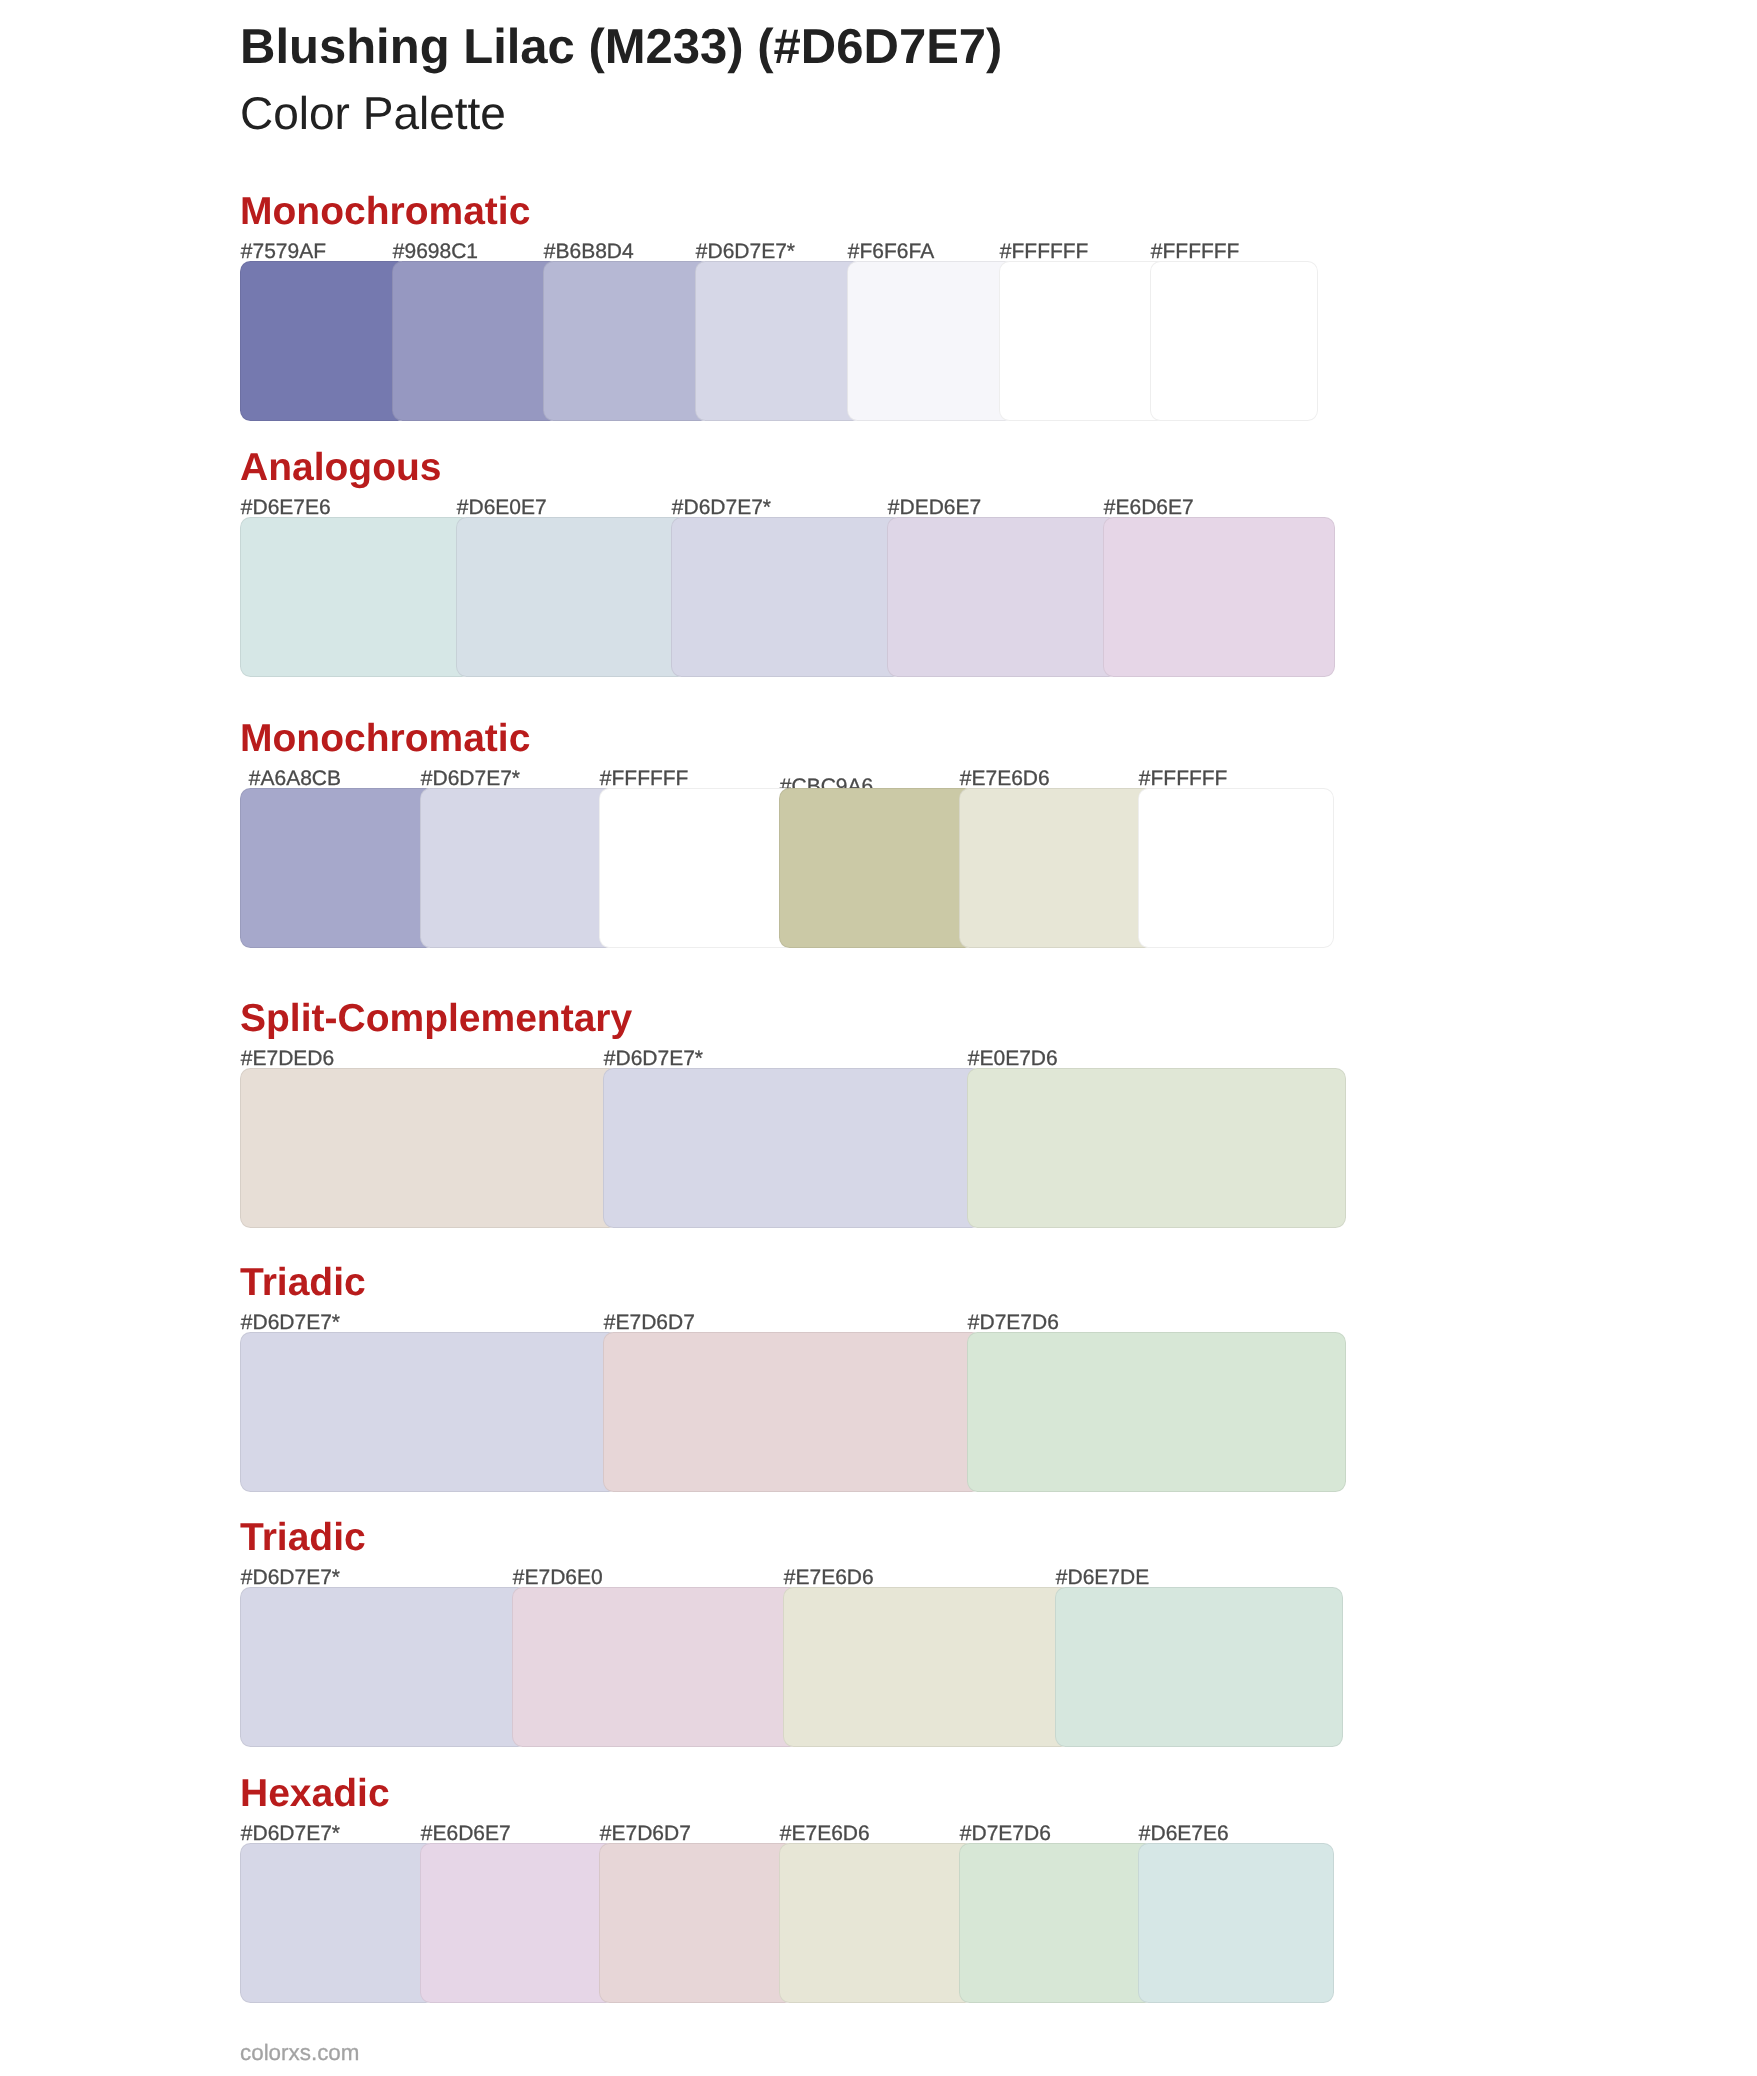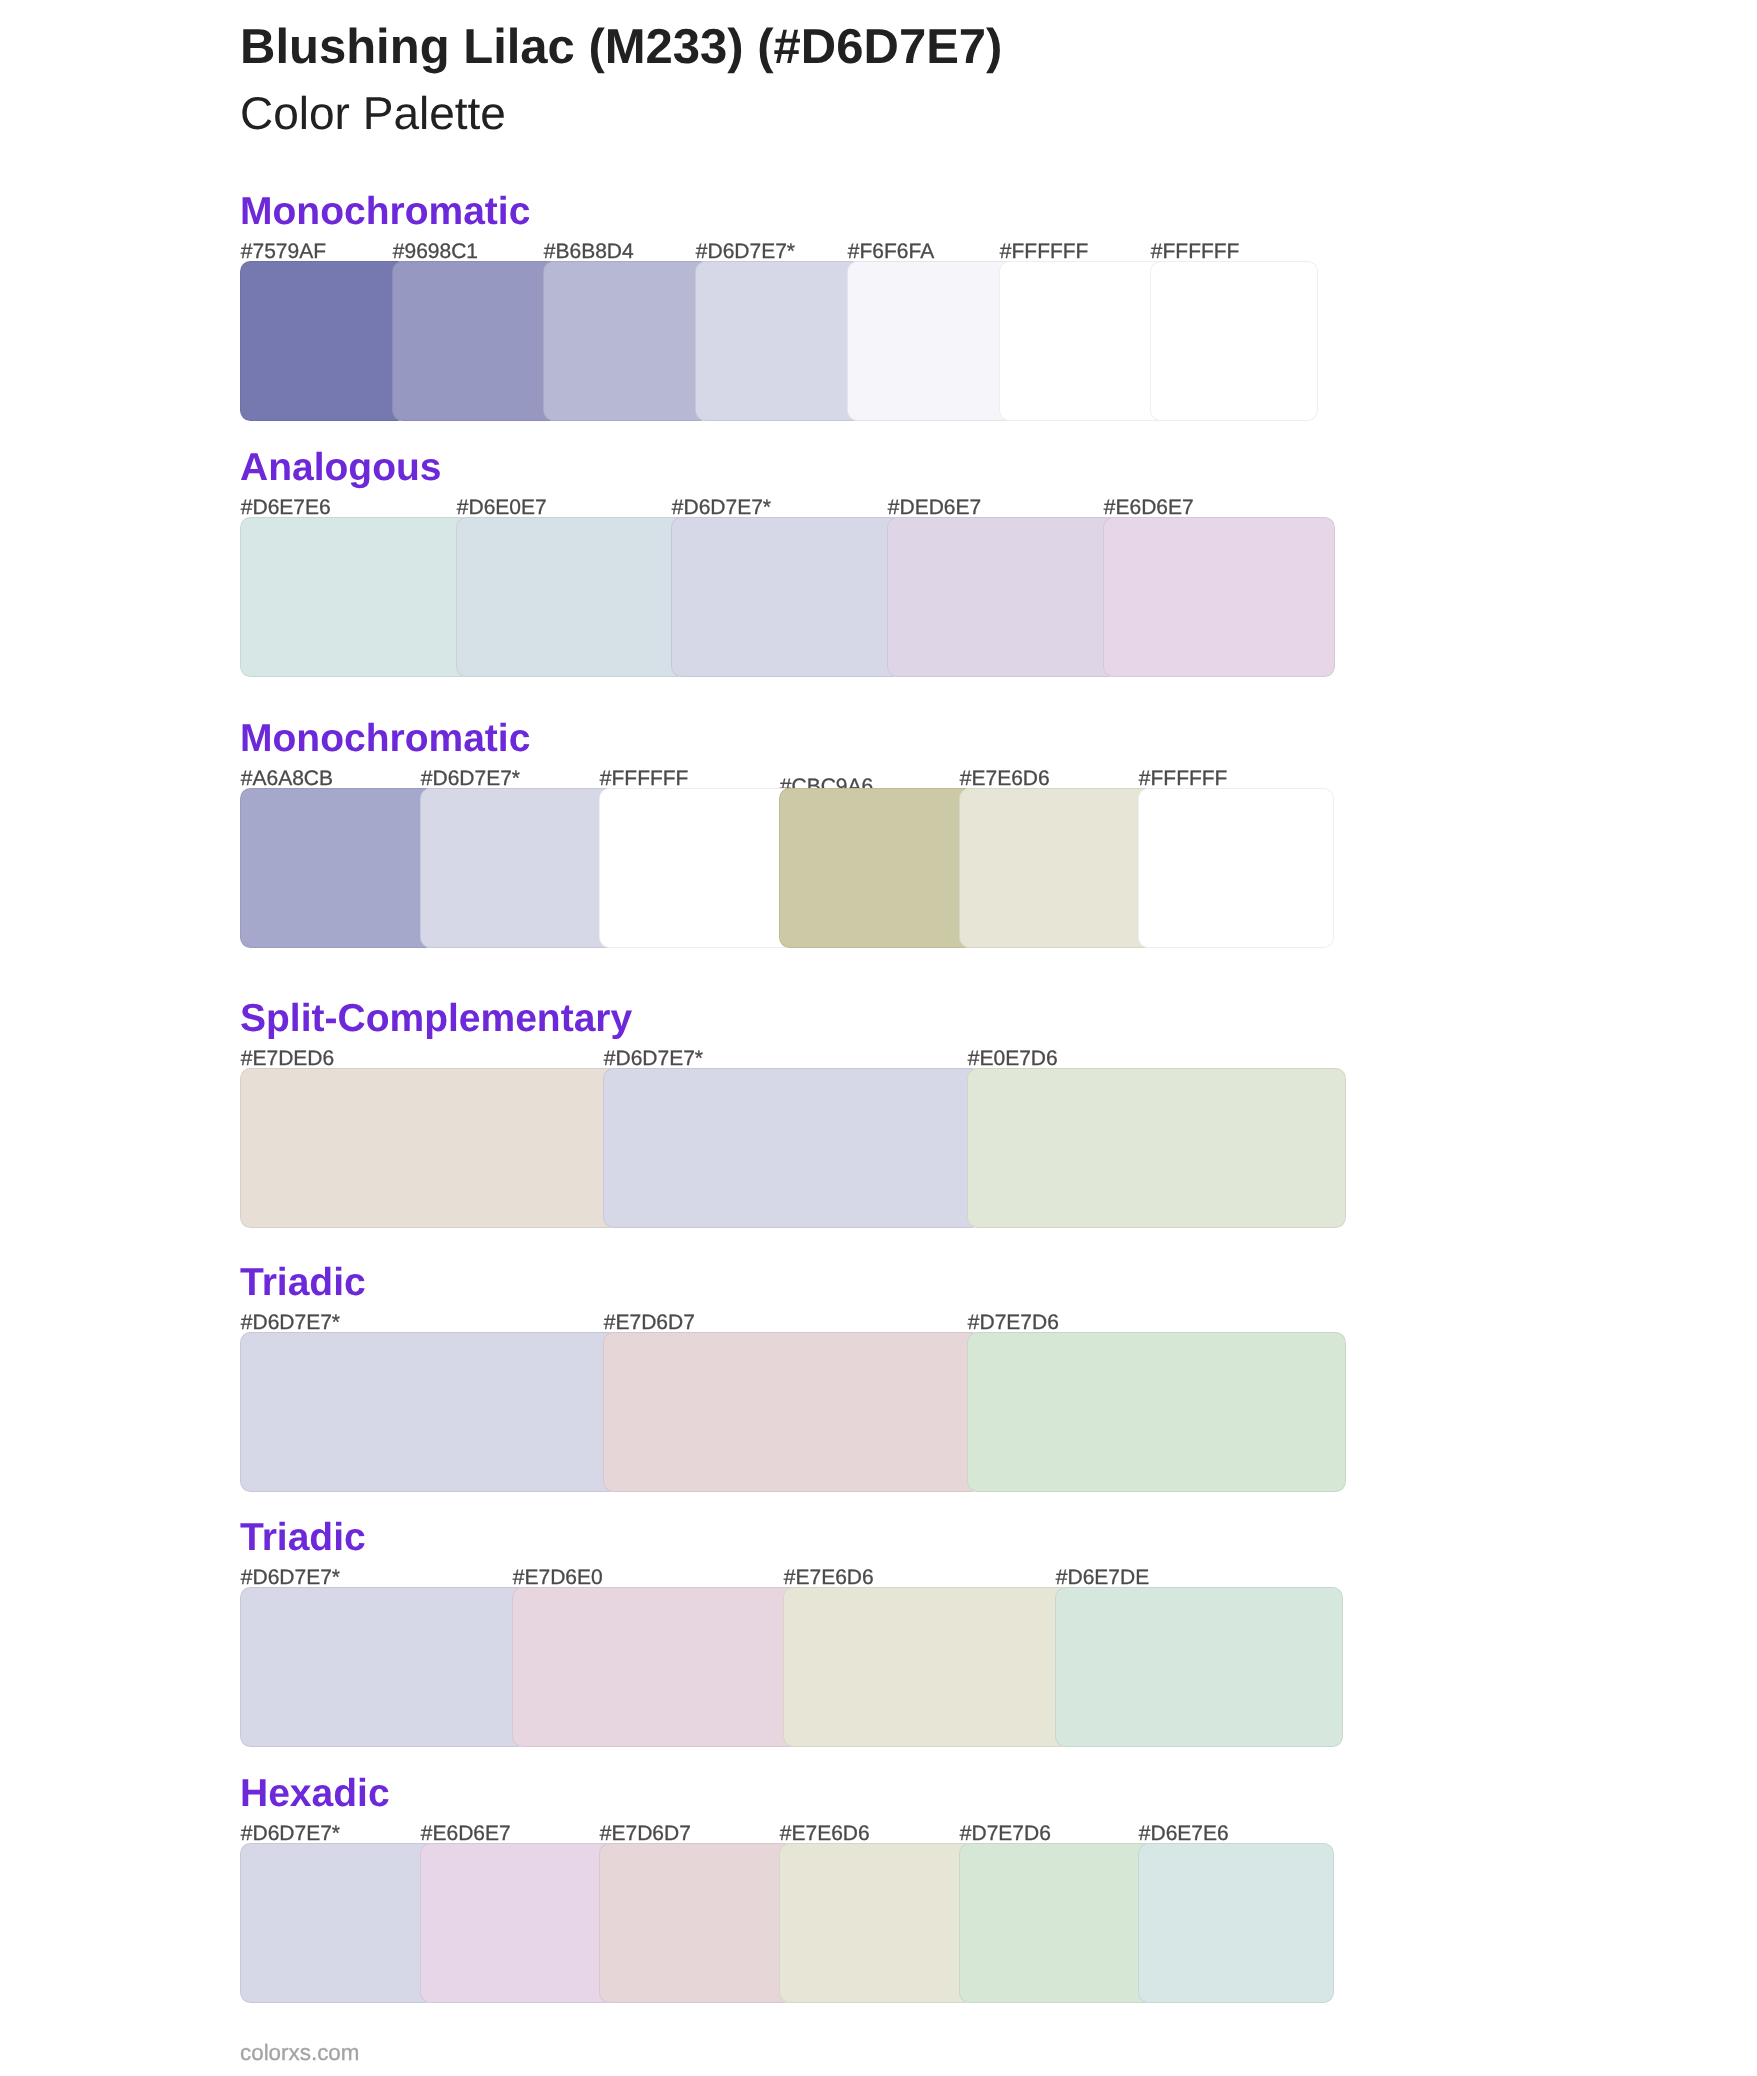--- a/index.html
+++ b/index.html
@@ -23,21 +23,21 @@
   }
   .page-subtitle{
     position:absolute;left:240px;top:90px;margin:0;
     font-weight:400;font-size:46px;line-height:46px;color:#212121;white-space:nowrap;
   }
 
   
   .section{position:absolute;left:240px;}
   .section-title{
     position:absolute;left:0;top:-4px;margin:0;transform:translateZ(0);
-    font-weight:700;font-size:39px;line-height:39px;color:#6d28d9;white-space:nowrap;
+    font-weight:700;font-size:39px;line-height:39px;color:#b91c1c;white-space:nowrap;
   }
   .label-row{position:absolute;left:0.8px;top:45px;height:24px;transform:translateZ(0);}
   .sw-label{
     position:absolute;top:0;
     font-size:21px;line-height:21px;color:#4a4a4a;white-space:nowrap;text-align:center;
     -webkit-text-stroke:0.3px #4a4a4a;
   }
   .swatch-row{position:absolute;left:0;top:65px;height:160px;}
   .swatch{
     position:absolute;top:0;height:160px;
@@ -96,21 +96,21 @@
           <div class="swatch" title="#D6E7E6" style="left: 0px; width: 232px; z-index: 1; background-color: rgb(214, 231, 230);"></div>
           <div class="swatch" title="#D6E0E7" style="left: 216px; width: 232px; z-index: 2; background-color: rgb(214, 224, 231);"></div>
           <div class="swatch" title="#D6D7E7" style="left: 431px; width: 232px; z-index: 3; background-color: rgb(214, 215, 231);"></div>
           <div class="swatch" title="#DED6E7" style="left: 647px; width: 232px; z-index: 4; background-color: rgb(222, 214, 231);"></div>
           <div class="swatch" title="#E6D6E7" style="left: 863px; width: 232px; z-index: 5; background-color: rgb(230, 214, 231);"></div>
         </div>
       </div>
       <div class="section" style="top: 723px;">
         <h3 class="section-title">Monochromatic</h3>
         <div class="label-row">
-          <span class="sw-label" style="left: 0px;">#A6A8CB</span>
+          <span class="sw-label" style="left: 8px;">#A6A8CB</span>
           <span class="sw-label" style="left: 180px;">#D6D7E7*</span>
           <span class="sw-label" style="left: 359px;">#FFFFFF</span>
           <span class="sw-label" style="left: 539px; margin-top: 8px;">#CBC9A6</span>
           <span class="sw-label" style="left: 719px;">#E7E6D6</span>
           <span class="sw-label" style="left: 898px;">#FFFFFF</span>
         </div>
         <div class="swatch-row">
           <div class="swatch" title="#A6A8CB" style="left: 0px; width: 196px; z-index: 1; background-color: rgb(166, 168, 203);"></div>
           <div class="swatch" title="#D6D7E7" style="left: 180px; width: 196px; z-index: 2; background-color: rgb(214, 215, 231);"></div>
           <div class="swatch" title="#FFFFFF" style="left: 359px; width: 196px; z-index: 3; background-color: rgb(255, 255, 255);"></div>

